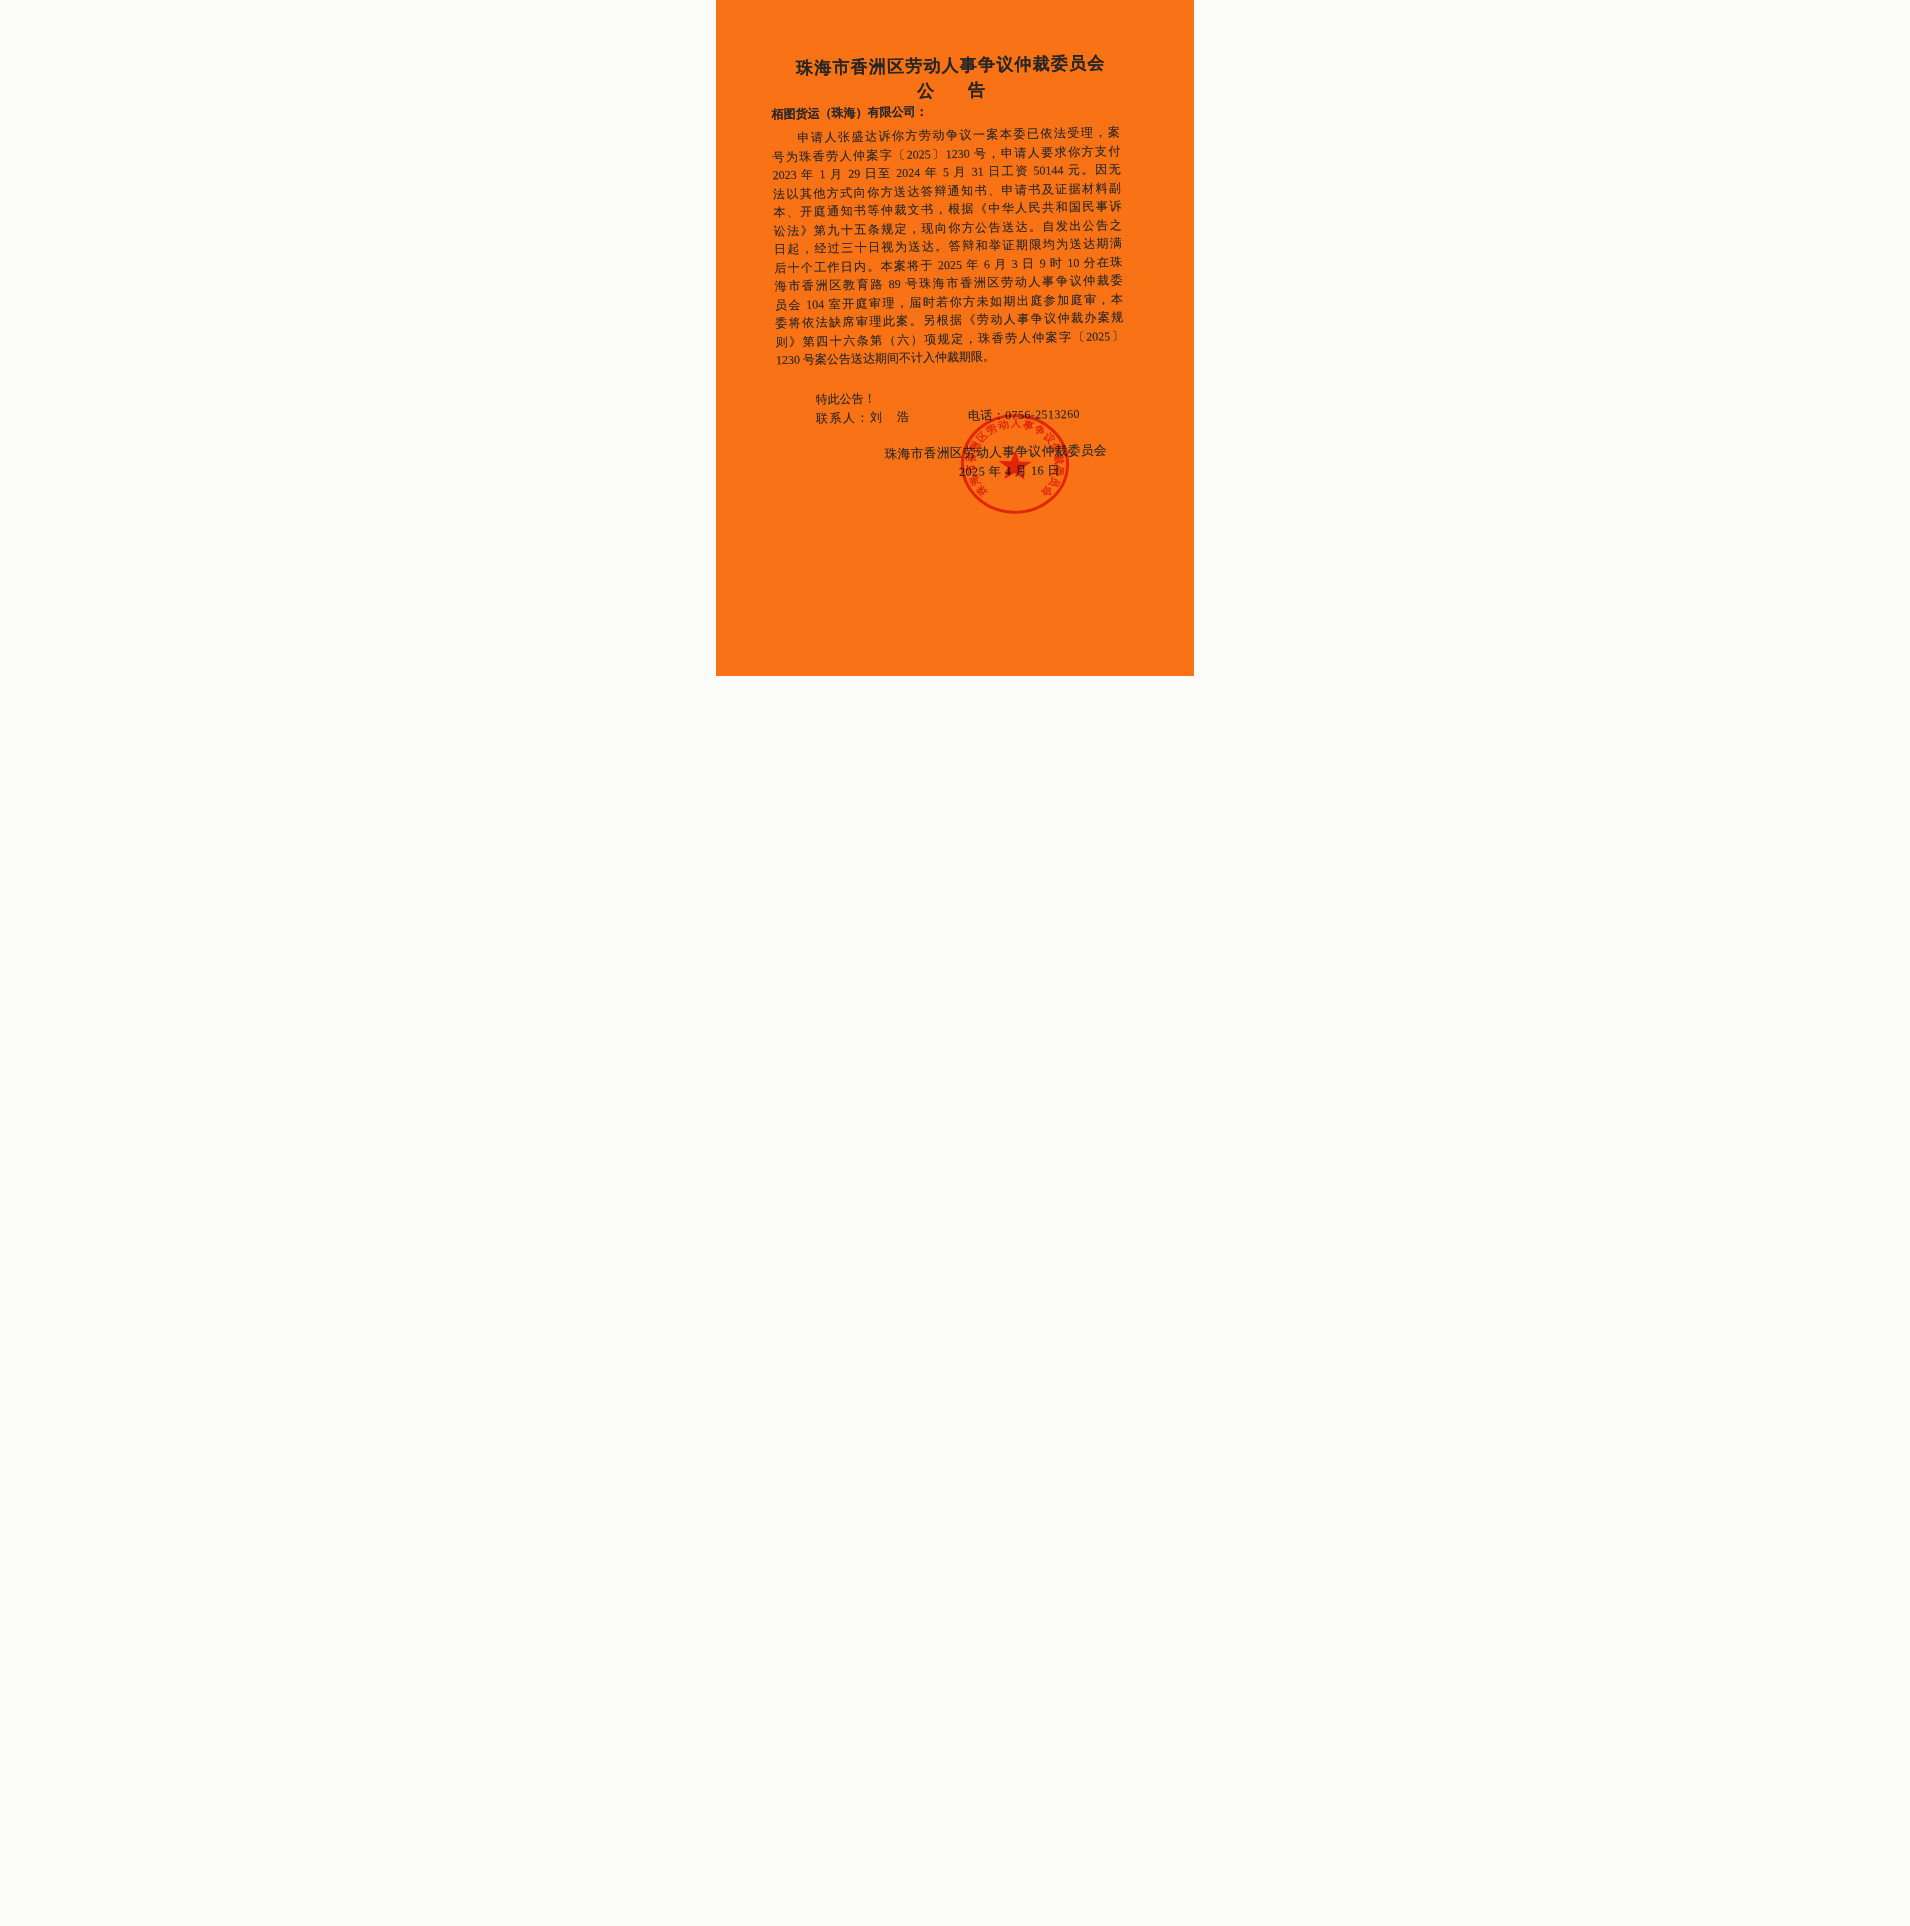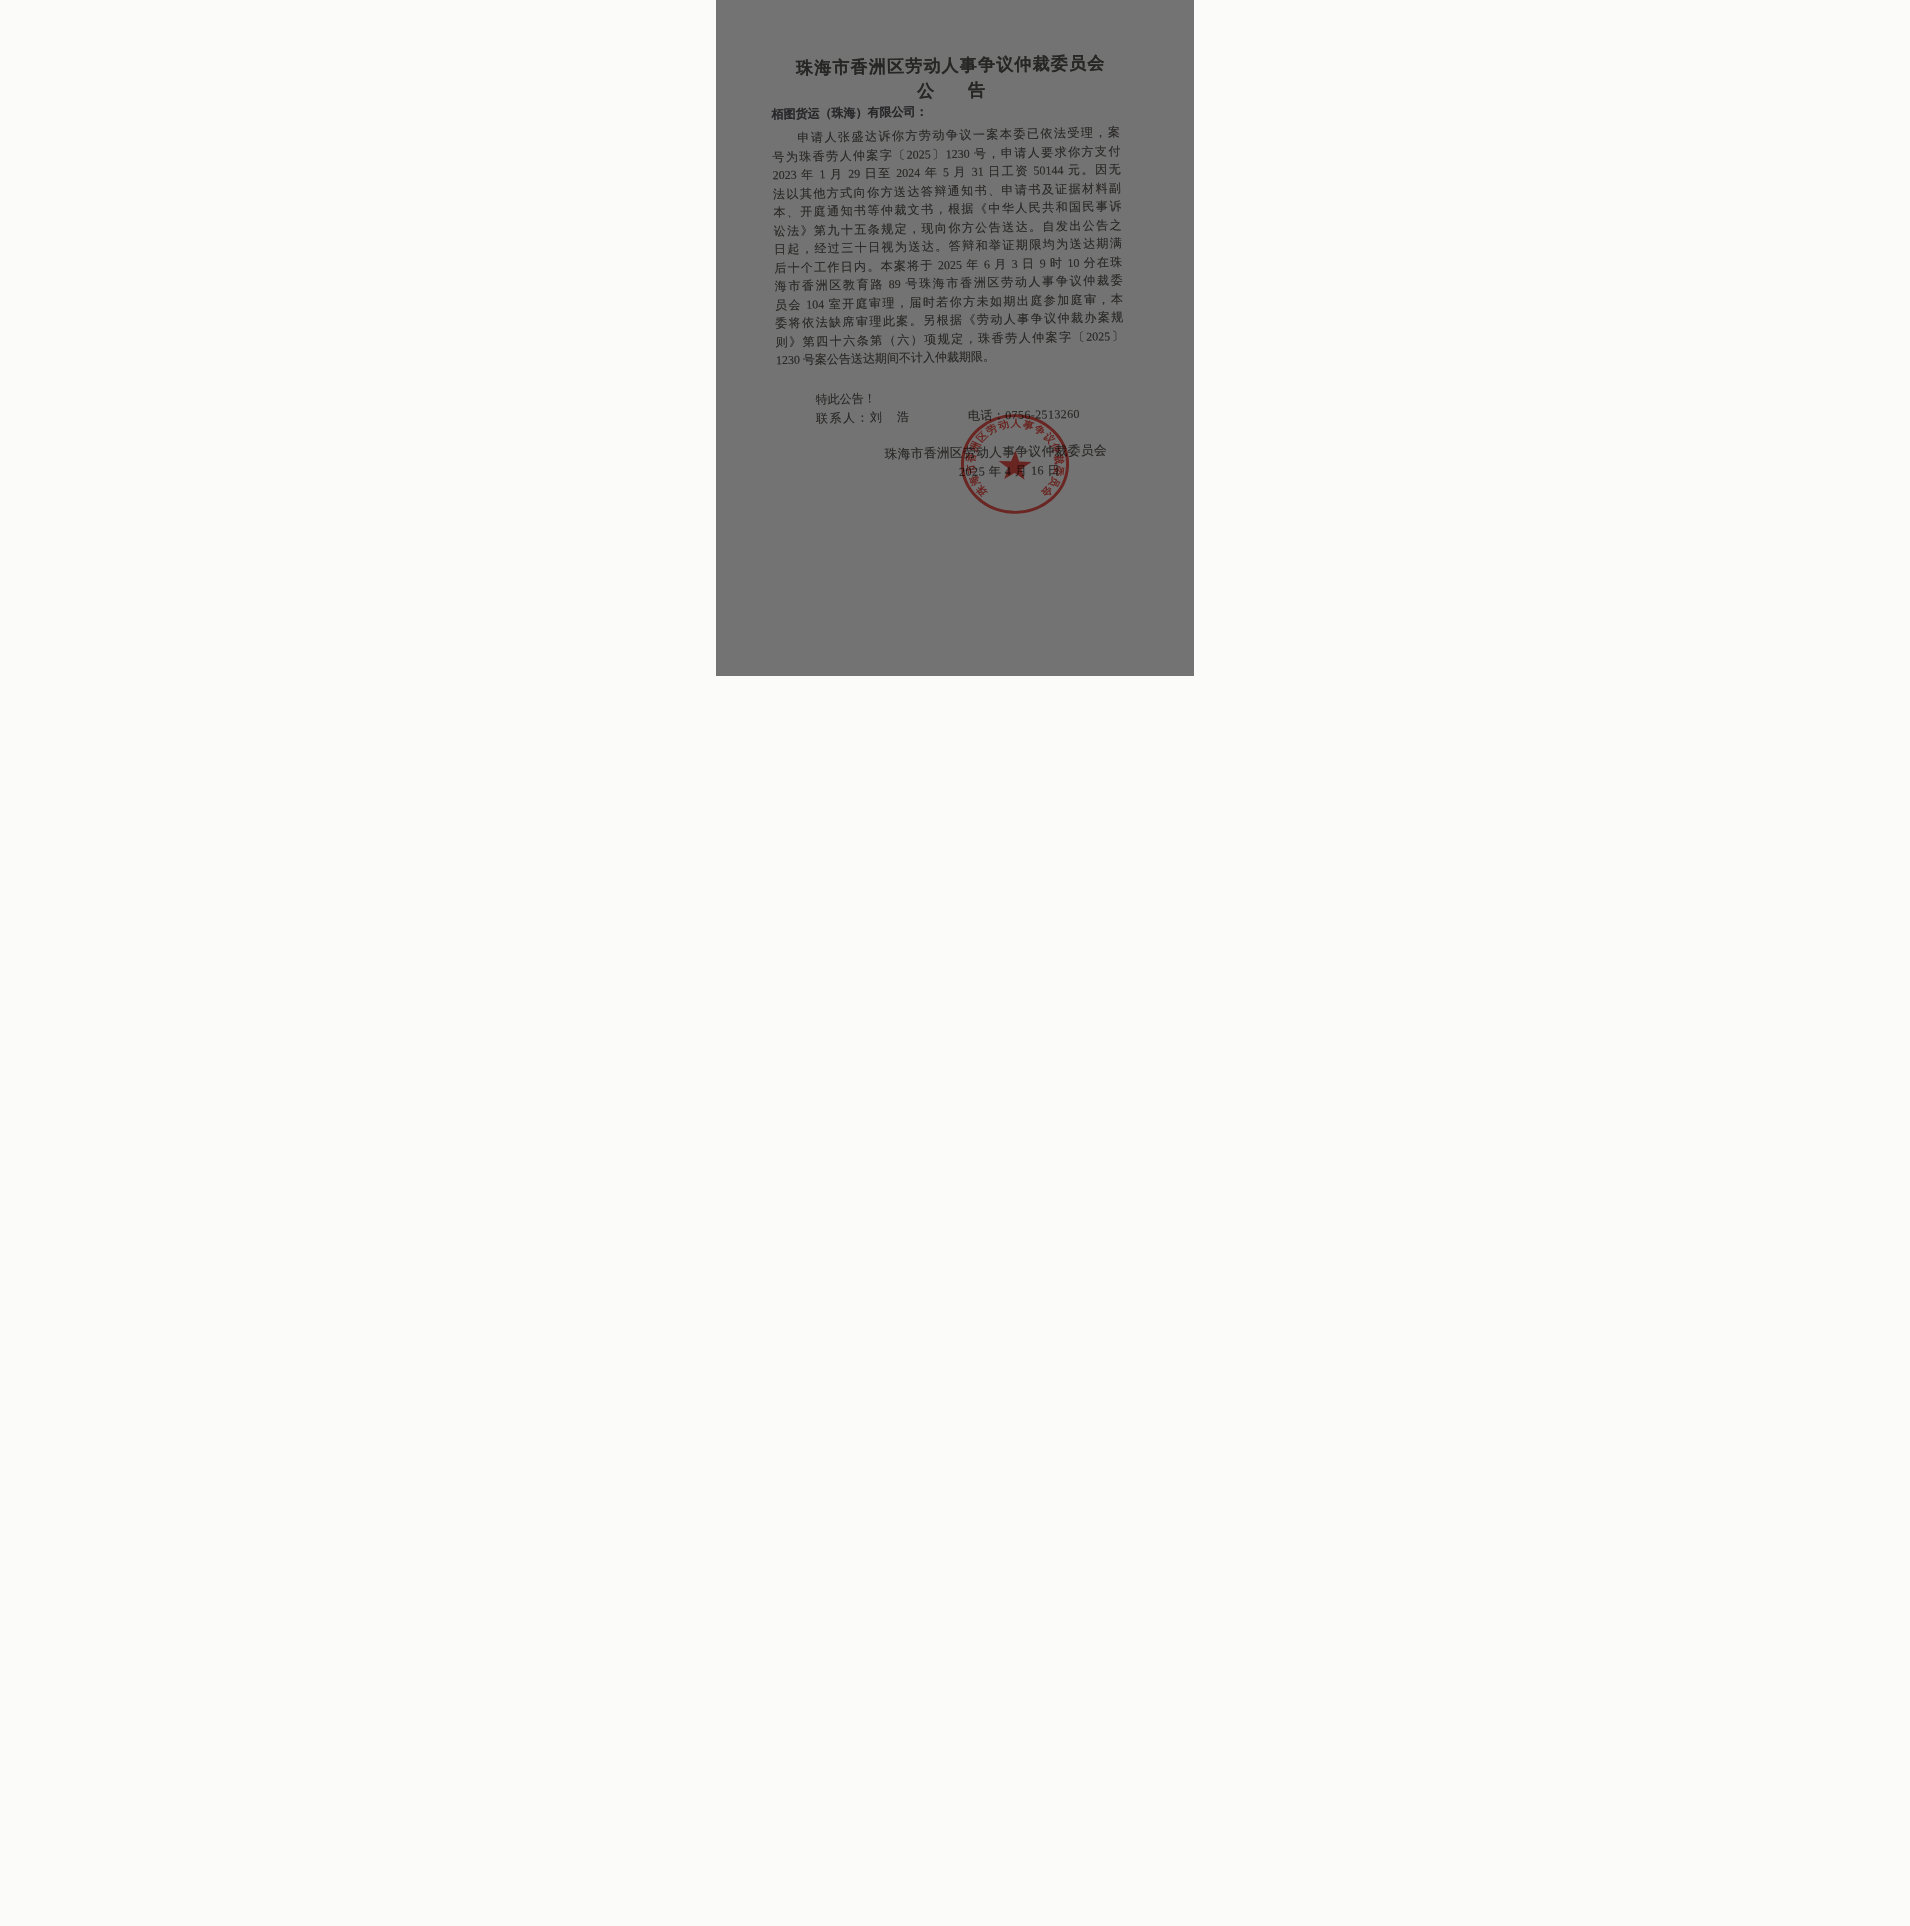--- a/index.html
+++ b/index.html
@@ -1,20 +1,20 @@
 <!DOCTYPE html>
 <html lang="zh" style="font-size:6.2px"><head>
 <meta charset="utf-8">
 <style>
   html,body{margin:0;padding:0;background:#fbfbfa;}
   .page{
     position:relative;
     width:478px;height:676px;
     margin:0 auto;
-    background:#737373;
+    background:#f97316;
     overflow:hidden;
     font-family:"Liberation Serif","DejaVu Serif",serif;
     color:#2b2a28;
   }
   .content{
     position:absolute;inset:0;
     transform:rotate(-1deg);
     transform-origin:50% 45%;
   }
   .title{

